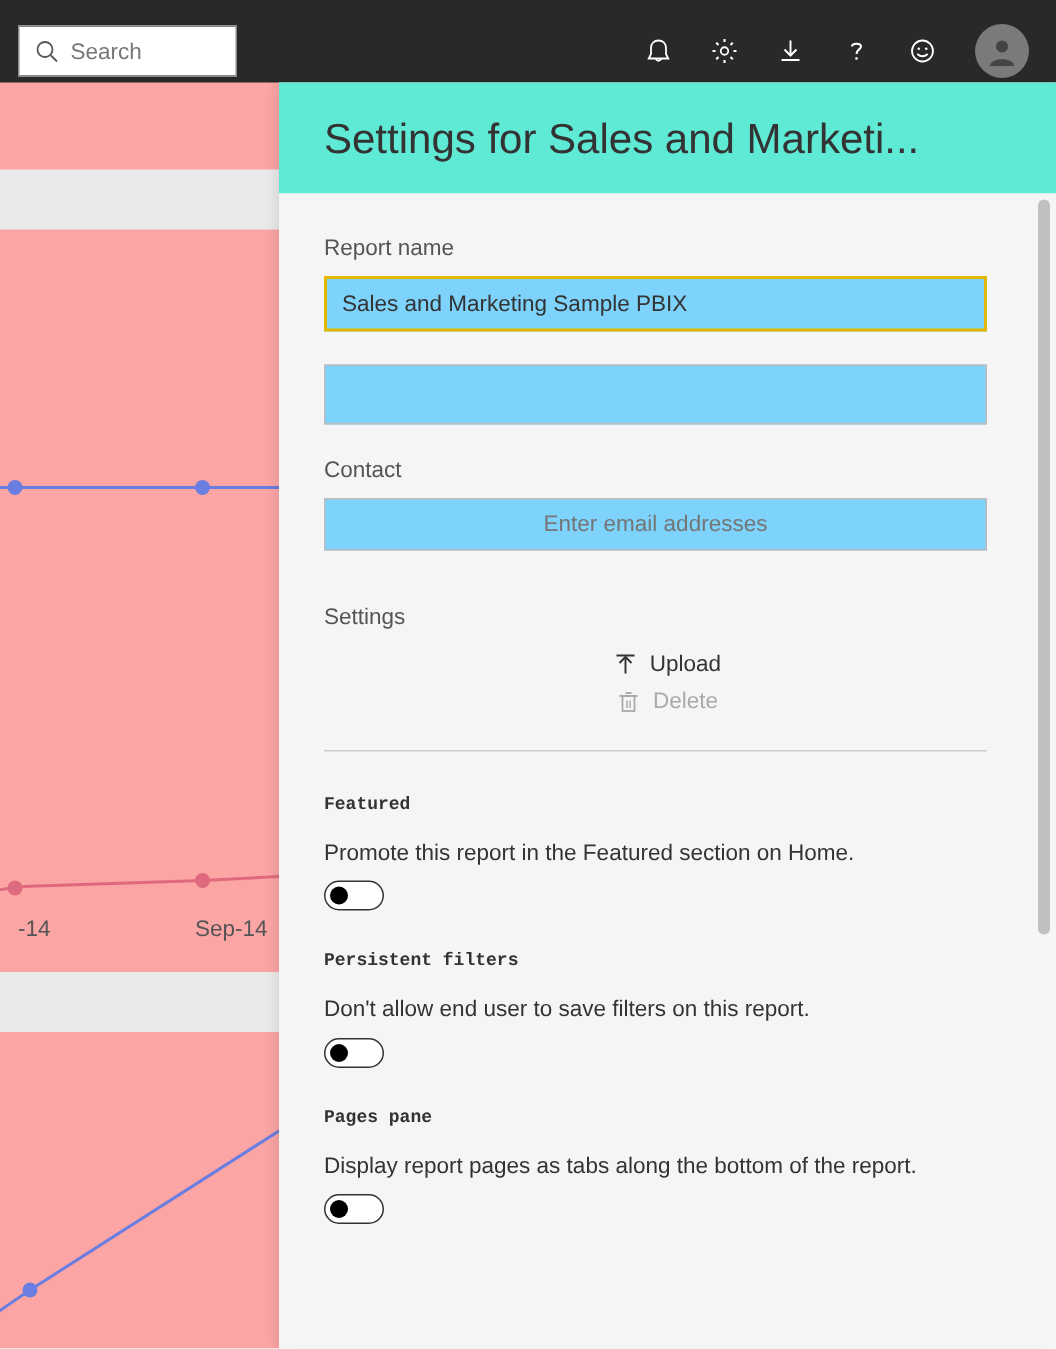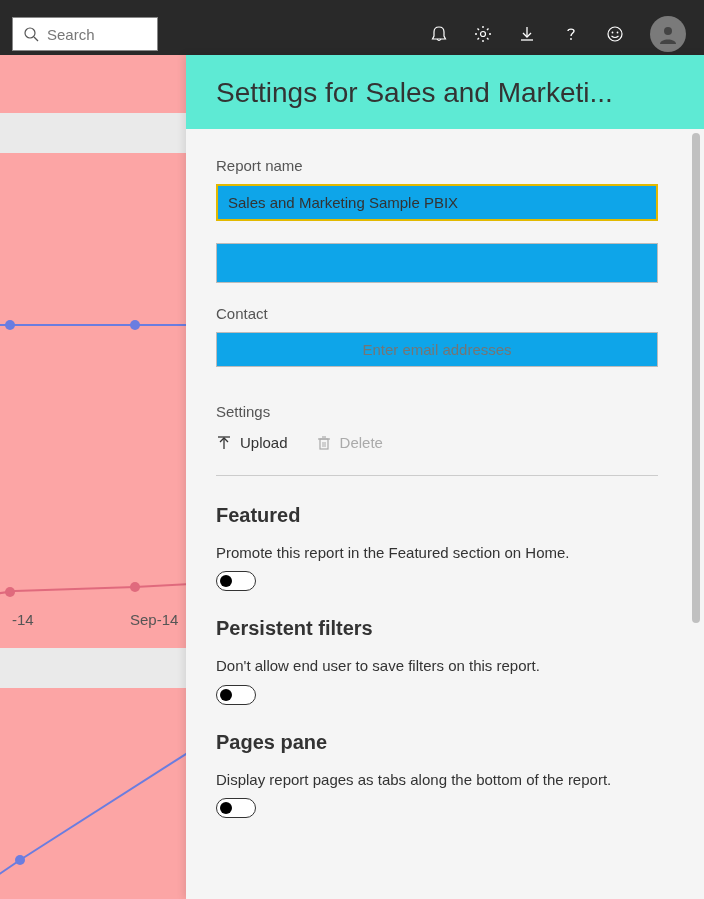--- a/index.html
+++ b/index.html
@@ -127,61 +127,63 @@
     color: #555;
     margin-bottom: 10px;
   }
   .text-input {
     width: 100%;
     max-width: 442px;
     font-family: inherit;
     font-size: 15px;
     padding: 8px 10px;
     border: 1px solid #bbb;
-    background: #0ea5e9;
+    background: #7dd3fc;
     color: #333;
     margin-bottom: 22px;
   }
   .text-input.featured {
     border: 2px solid #e2b900;
   }
   .textarea {
     height: 40px;
     max-width: 442px;
   }
 
   .snapshot-row {
     display: flex;
     align-items: center;
-    gap: 28px;
+    gap: 8px;
     padding: 4px 0 24px 0;
+    flex-direction: column;
   }
   .snap-btn {
     display: flex;
     align-items: center;
     gap: 8px;
     font-size: 15px;
     color: #333;
     cursor: pointer;
   }
   .snap-btn.disabled { color: #aaa; cursor: default; }
   .snap-btn svg { stroke: currentColor; }
 
   .divider {
     border: none;
     border-top: 1px solid #ccc;
     margin: 0 0 28px 0;
     max-width: 442px;
   }
 
   .section-head {
-    font-size: 20px;
+    font-size: 12px;
     font-weight: 700;
     color: #333;
     margin-bottom: 16px;
+    font-family: Liberation Mono, monospace;
   }
   .section-desc {
     font-size: 15px;
     color: #333;
     margin-bottom: 8px;
     line-height: 1.35;
   }
 
   .toggle {
     width: 40px;

